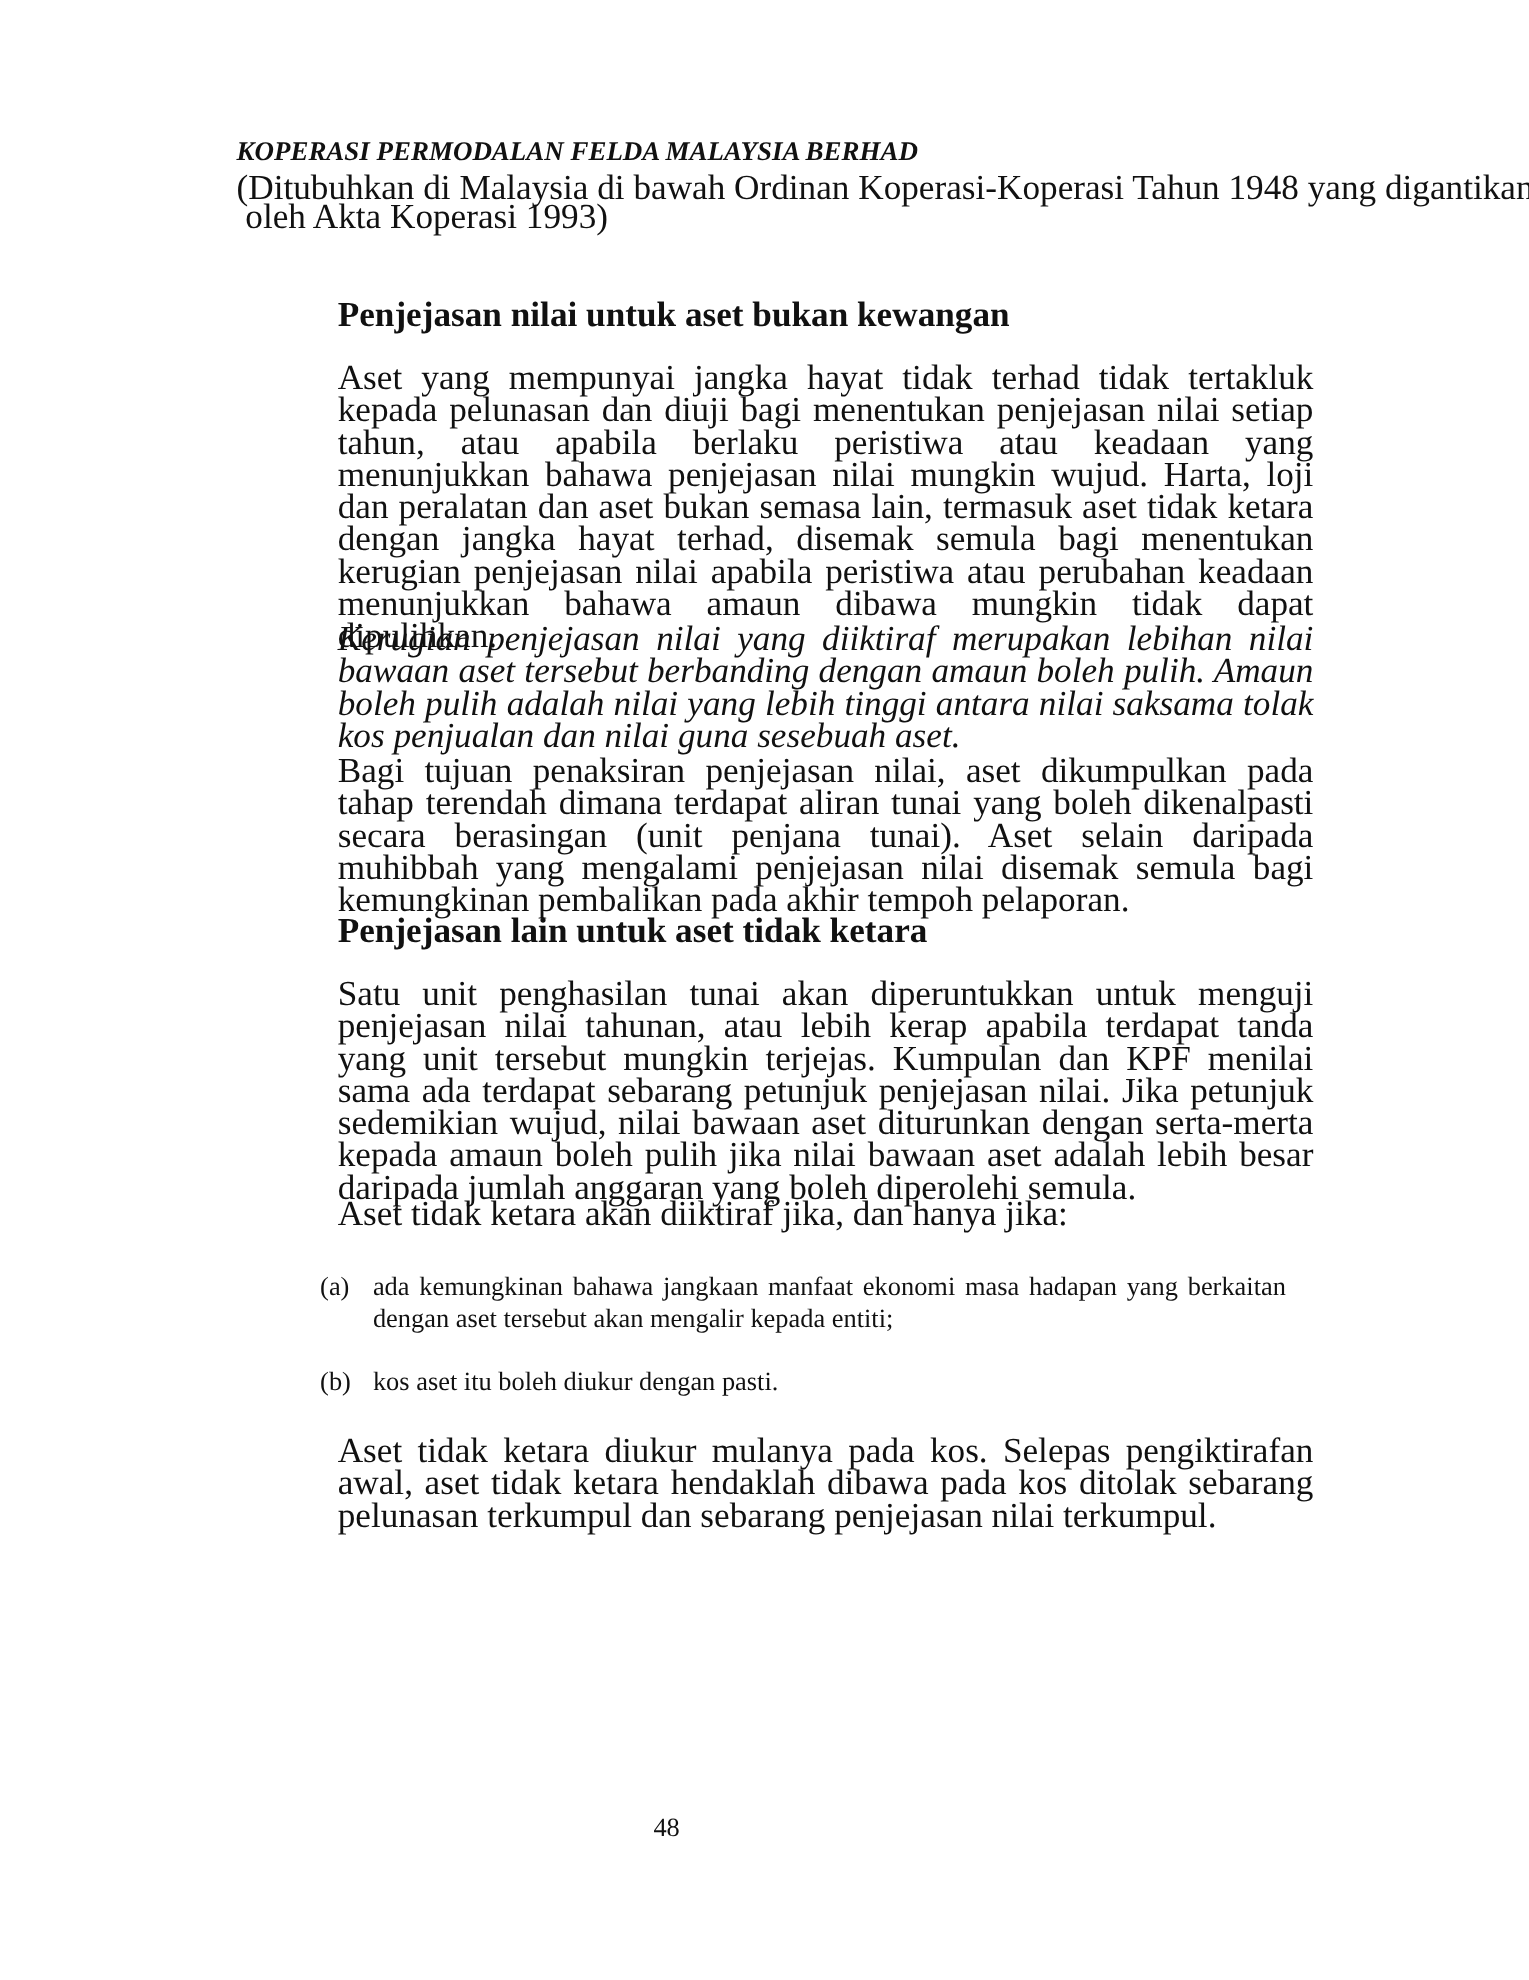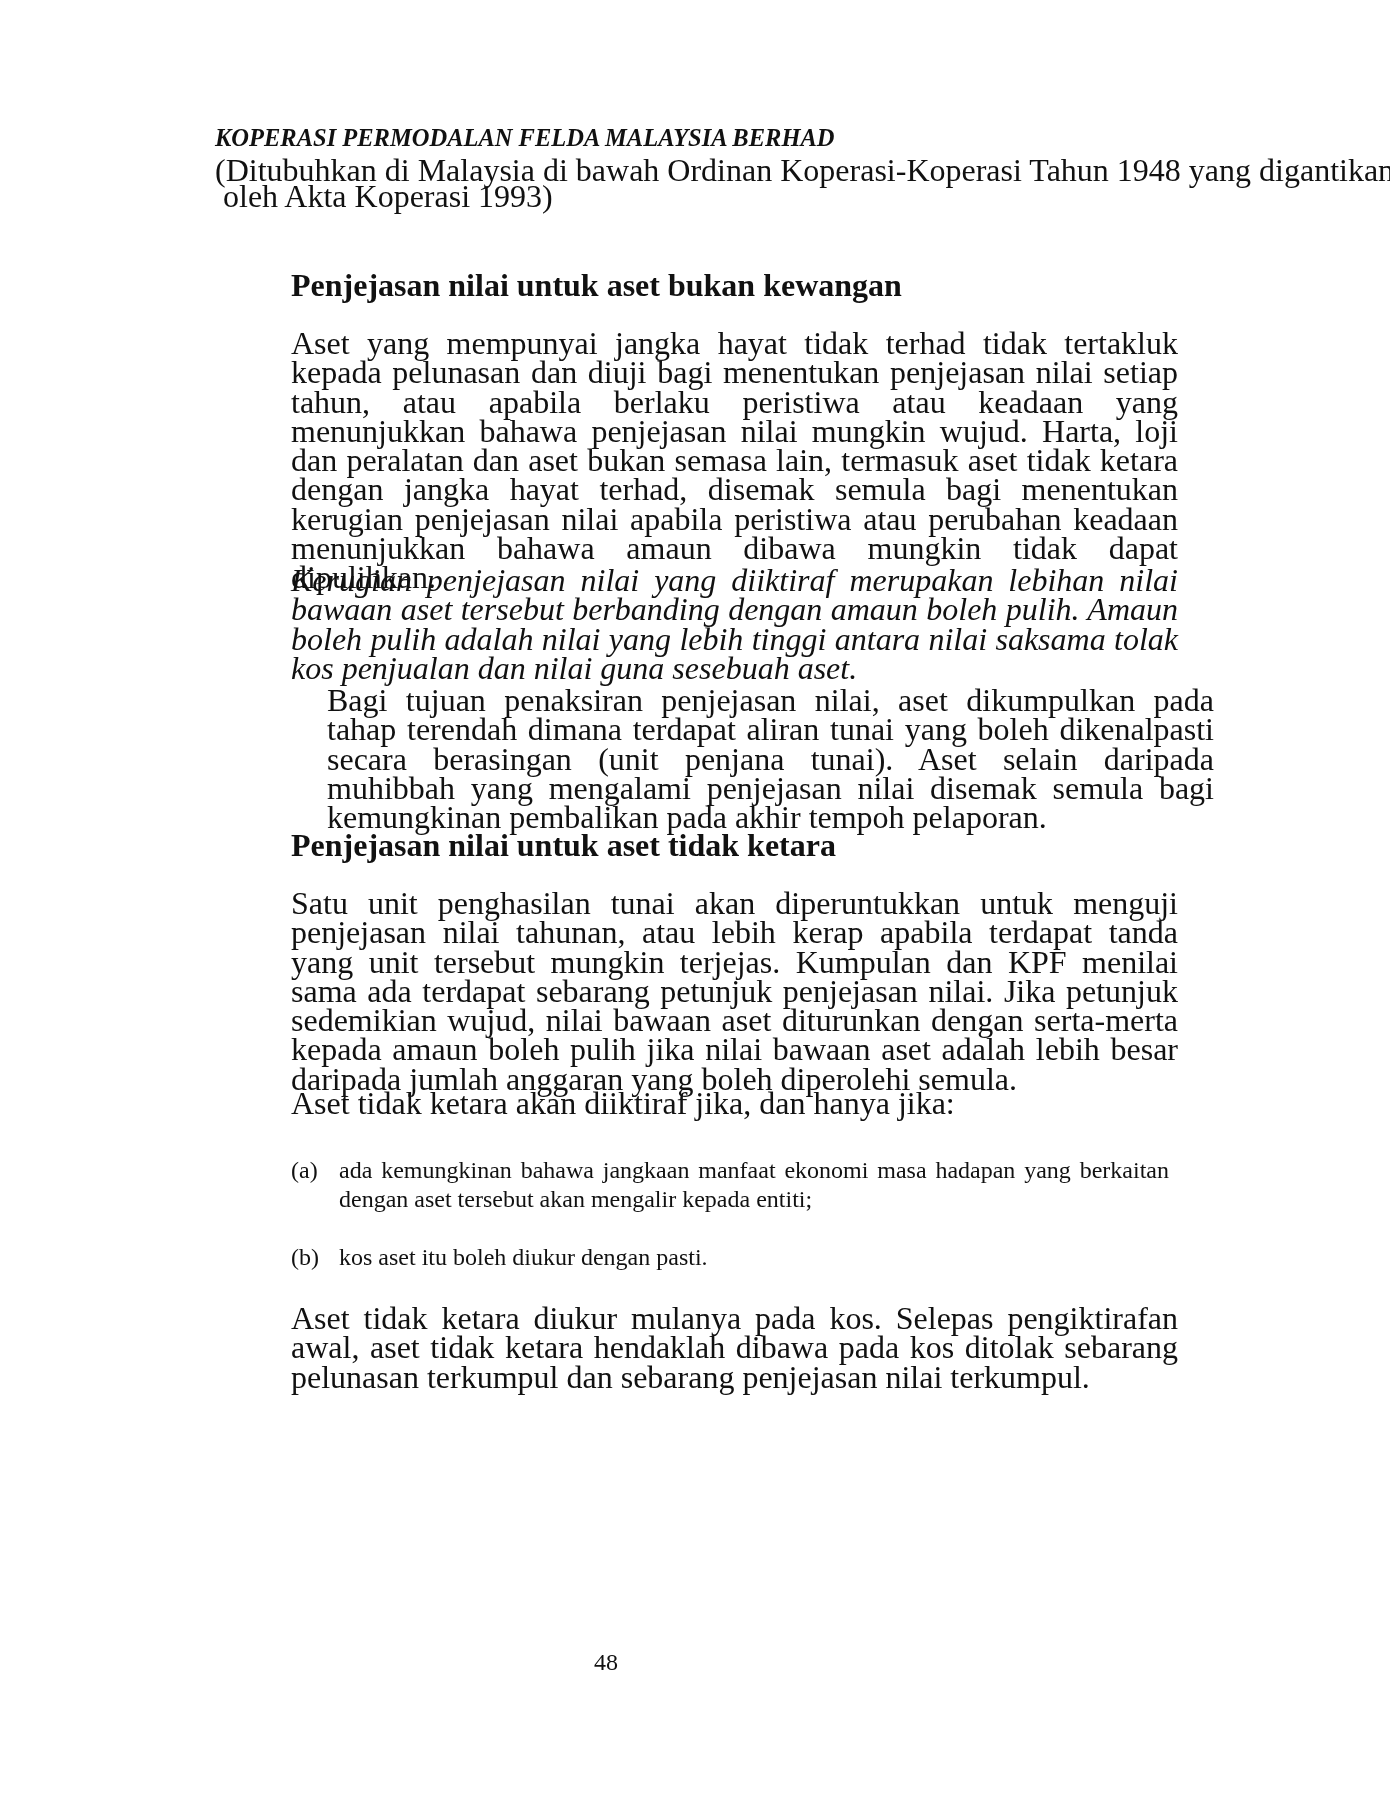--- a/index.html
+++ b/index.html
@@ -1,43 +1,43 @@
 <!DOCTYPE html>
 <html><head>
 <meta charset="utf-8">
 <style>
   html, body { margin: 0; padding: 0; background: #ffffff; }
   body { width: 1390px; height: 1800px; position: relative; overflow: hidden;
          font-family: "Liberation Serif", "DejaVu Serif", serif; color: #111111; }
   .blk { position: absolute; font-size: 32px; line-height: 29.3px; }
   .hdr { left: 215px; width: 980px; }
-  .body { left: 291px; width: 887px; text-align: justify; }
+  .body { left: 307px; width: 887px; text-align: justify; }
   .bold { font-weight: bold; }
   .title { font-size: 24.5px; letter-spacing: 0px; }
   .sub { line-height: 27px; }
   .item { position: absolute; left: 291px; width: 887px; font-size: 24px; line-height: 29.3px; }
   .item .lbl { position: absolute; left: 0; top: 0; }
   .item .txt { position: absolute; left: 48px; width: 830px; text-align: justify; }
   .pageno { position: absolute; left: 0; width: 1212px; text-align: center; font-size: 24px; line-height: 29.3px; }
 </style>
 </head>
 <body>
 
 <div>
 
   <div class="blk hdr bold title" style="top:123px;font-style:italic;">KOPERASI PERMODALAN FELDA MALAYSIA BERHAD</div>
   <div class="blk hdr sub" style="top:157px; white-space:pre;">(Ditubuhkan di Malaysia di bawah Ordinan Koperasi-Koperasi Tahun 1948 yang digantikan</div>
   <div class="blk hdr sub" style="top:183px; white-space:pre;"> oleh Akta Koperasi 1993)</div>
 
   <div class="blk body bold" style="top:271px;">Penjejasan nilai untuk aset bukan kewangan</div>
   <div class="blk body" style="top:329px;">Aset yang mempunyai jangka hayat tidak terhad tidak tertakluk kepada pelunasan dan diuji bagi menentukan penjejasan nilai setiap tahun, atau apabila berlaku peristiwa atau keadaan yang menunjukkan bahawa penjejasan nilai mungkin wujud. Harta, loji dan peralatan dan aset bukan semasa lain, termasuk aset tidak ketara dengan jangka hayat terhad, disemak semula bagi menentukan kerugian penjejasan nilai apabila peristiwa atau perubahan keadaan menunjukkan bahawa amaun dibawa mungkin tidak dapat dipulihkan.</div>
   <div class="blk body" style="top:566px;font-style:italic;">Kerugian penjejasan nilai yang diiktiraf merupakan lebihan nilai bawaan aset tersebut berbanding dengan amaun boleh pulih. Amaun boleh pulih adalah nilai yang lebih tinggi antara nilai saksama tolak kos penjualan dan nilai guna sesebuah aset.</div>
-  <div class="blk body" style="top:686px;margin-left:36px;">Bagi tujuan penaksiran penjejasan nilai, aset dikumpulkan pada tahap terendah dimana terdapat aliran tunai yang boleh dikenalpasti secara berasingan (unit penjana tunai). Aset selain daripada muhibbah yang mengalami penjejasan nilai disemak semula bagi kemungkinan pembalikan pada akhir tempoh pelaporan.</div>
+  <div class="blk body" style="top:686px;">Bagi tujuan penaksiran penjejasan nilai, aset dikumpulkan pada tahap terendah dimana terdapat aliran tunai yang boleh dikenalpasti secara berasingan (unit penjana tunai). Aset selain daripada muhibbah yang mengalami penjejasan nilai disemak semula bagi kemungkinan pembalikan pada akhir tempoh pelaporan.</div>
 
-  <div class="blk body bold" style="top:831px;">Penjejasan nilai untuk aset tidak ketara</div>
+  <div class="blk body bold" style="top:831px;">Penjejasan lain untuk aset tidak ketara</div>
   <div class="blk body" style="top:889px;">Satu unit penghasilan tunai akan diperuntukkan untuk menguji penjejasan nilai tahunan, atau lebih kerap apabila terdapat tanda yang unit tersebut mungkin terjejas. Kumpulan dan KPF menilai sama ada terdapat sebarang petunjuk penjejasan nilai. Jika petunjuk sedemikian wujud, nilai bawaan aset diturunkan dengan serta-merta kepada amaun boleh pulih jika nilai bawaan aset adalah lebih besar daripada jumlah anggaran yang boleh diperolehi semula.</div>
   <div class="blk body" style="top:1089px;">Aset tidak ketara akan diiktiraf jika, dan hanya jika:</div>
 
   <div class="item" style="top:1156px;">
     <span class="lbl">(a)</span>
     <span class="txt">ada kemungkinan bahawa jangkaan manfaat ekonomi masa hadapan yang berkaitan dengan aset tersebut akan mengalir kepada entiti;</span>
   </div>
   <div class="item" style="top:1243px;">
     <span class="lbl">(b)</span>
     <span class="txt">kos aset itu boleh diukur dengan pasti.</span>

